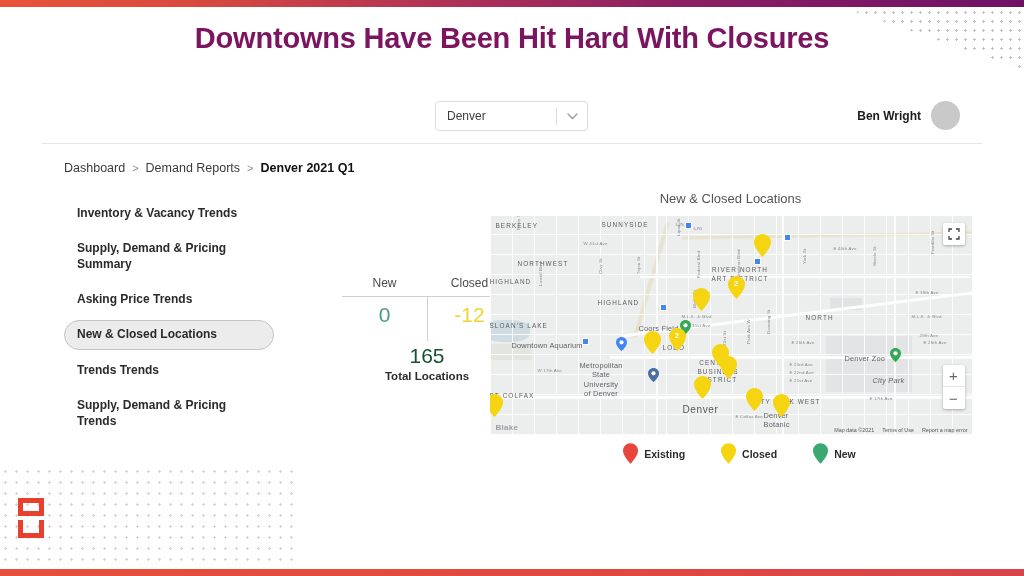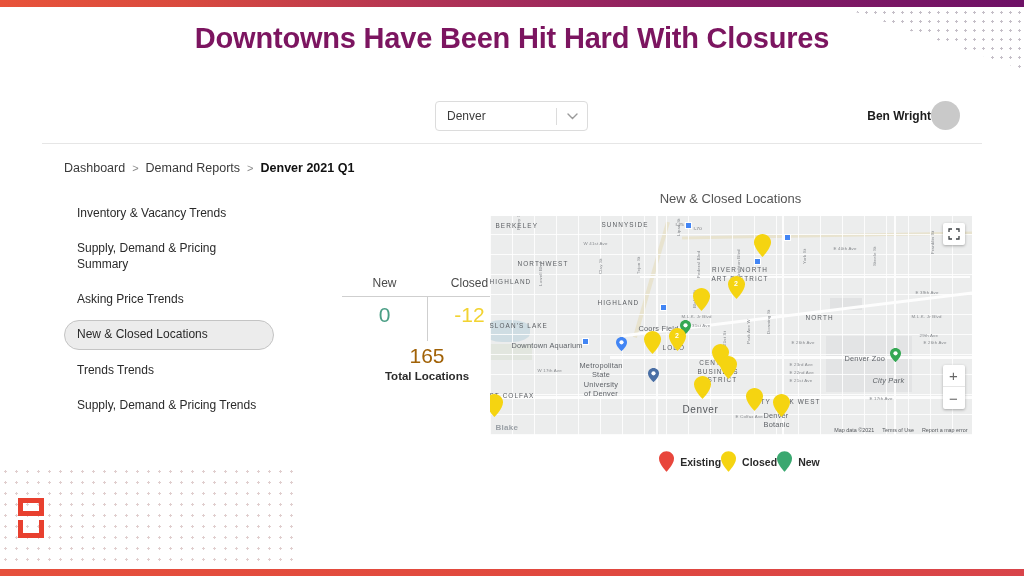--- a/index.html
+++ b/index.html
@@ -75,21 +75,21 @@
     border: 1px solid #dcdcdc; border-radius: 4px; background: #fff;
     display: flex; align-items: center;
     font-size: 12px; color: #3c3c3c;
   }
   .city-select .val { padding-left: 11px; flex: 1; }
   .city-select .divider { width: 1px; height: 17px; background: #dcdcdc; }
   .chev { width: 30px; display: flex; align-items: center; justify-content: center; }
   .chev svg { display: block; }
   .user-area {
     position: absolute; right: 22px; top: 9px;
-    display: flex; align-items: center; 
+    display: flex; align-items: center; gap: 10px;
   }
   .user-name { font-size: 12px; color: #1c1c1c; font-weight: bold; }
   .avatar { width: 29px; height: 29px; border-radius: 50%; background: #c9c9c9; }
 
   
   .crumb-row {
     position: relative; height: 47px; display: flex; align-items: center;
   }
   .crumb { margin-left: 22px; font-size: 12.5px; color: #3a3a3a; display: flex; align-items: center; gap: 7px;}
   .crumb .sep { color: #8a8a8a; font-size: 11px; }
@@ -100,21 +100,21 @@
     border: 1px solid #dcdcdc; border-radius: 4px; background: #fff;
     display: flex; align-items: center;
     font-size: 12px; color: #2f2f2f;
   }
   .period-select .val { padding-left: 11px; flex: 1; }
 
   
   .app-body { position: relative; height: 313px; }
 
   
-  .nav { position: absolute; left: 22px; top: 8px; width: 210px; }
+  .nav { position: absolute; left: 22px; top: 8px; width: 210px; font-weight: bold; }
   .nav-item {
     font-size: 12px; color: #2a2a2a; line-height: 1.28;
     padding: 6px 12px; border-radius: 16px; margin-bottom: 6px;
     border: 1px solid transparent;
   }
   .nav-item.active {
     background: #ececec; border-color: #c4c4c4;
   }
 
   
@@ -181,21 +181,21 @@
   .map-attrib {
     position: absolute; right: 4px; bottom: 2px;
     font-size: 5.4px; color: #55585c; display: flex; gap: 8px;
   }
   .gwatermark {
     position: absolute; left: 6px; bottom: 3px;
     font-size: 8px; color: #9aa0a6; font-weight: bold; letter-spacing: .3px;
   }
 
   .legend {
-    display: flex; justify-content: center; margin-top: 16px;
+    display: flex; justify-content: center; gap: 36px; margin-top: 8px;
     padding-left: 18px;
   }
   .legend-item { display: flex; align-items: center; gap: 6px; }
   .legend-item span.lbl { font-size: 10.5px; font-weight: bold; color: #2b2b2b; }
   .legend-pin { width: 15px; height: 21px; }
 </style>
 </head>
 <body>
 
 <div class="slide">
@@ -250,21 +250,21 @@
         <div class="stats-head">
           <div>New</div>
           <div>Closed</div>
         </div>
         <div class="stats-rule"></div>
         <div class="stats-vals">
           <div style="color:#4a9e85">0</div>
           <div style="color:#f2d331">-12</div>
           <div class="vdiv"></div>
         </div>
-        <div class="total-num" style="color:#a16207">165</div>
+        <div class="total-num" style="color:#14532d">165</div>
         <div class="total-label">Total Locations</div>
       </div>
 
       <div class="map-panel">
         <div class="map-title">New &amp; Closed Locations</div>
 
         <div class="map">
           <div class="landmass"></div>
 
           <div class="park" style="left:336px;top:120px;width:86px;height:56px;background:#e3e4e5;"></div>

